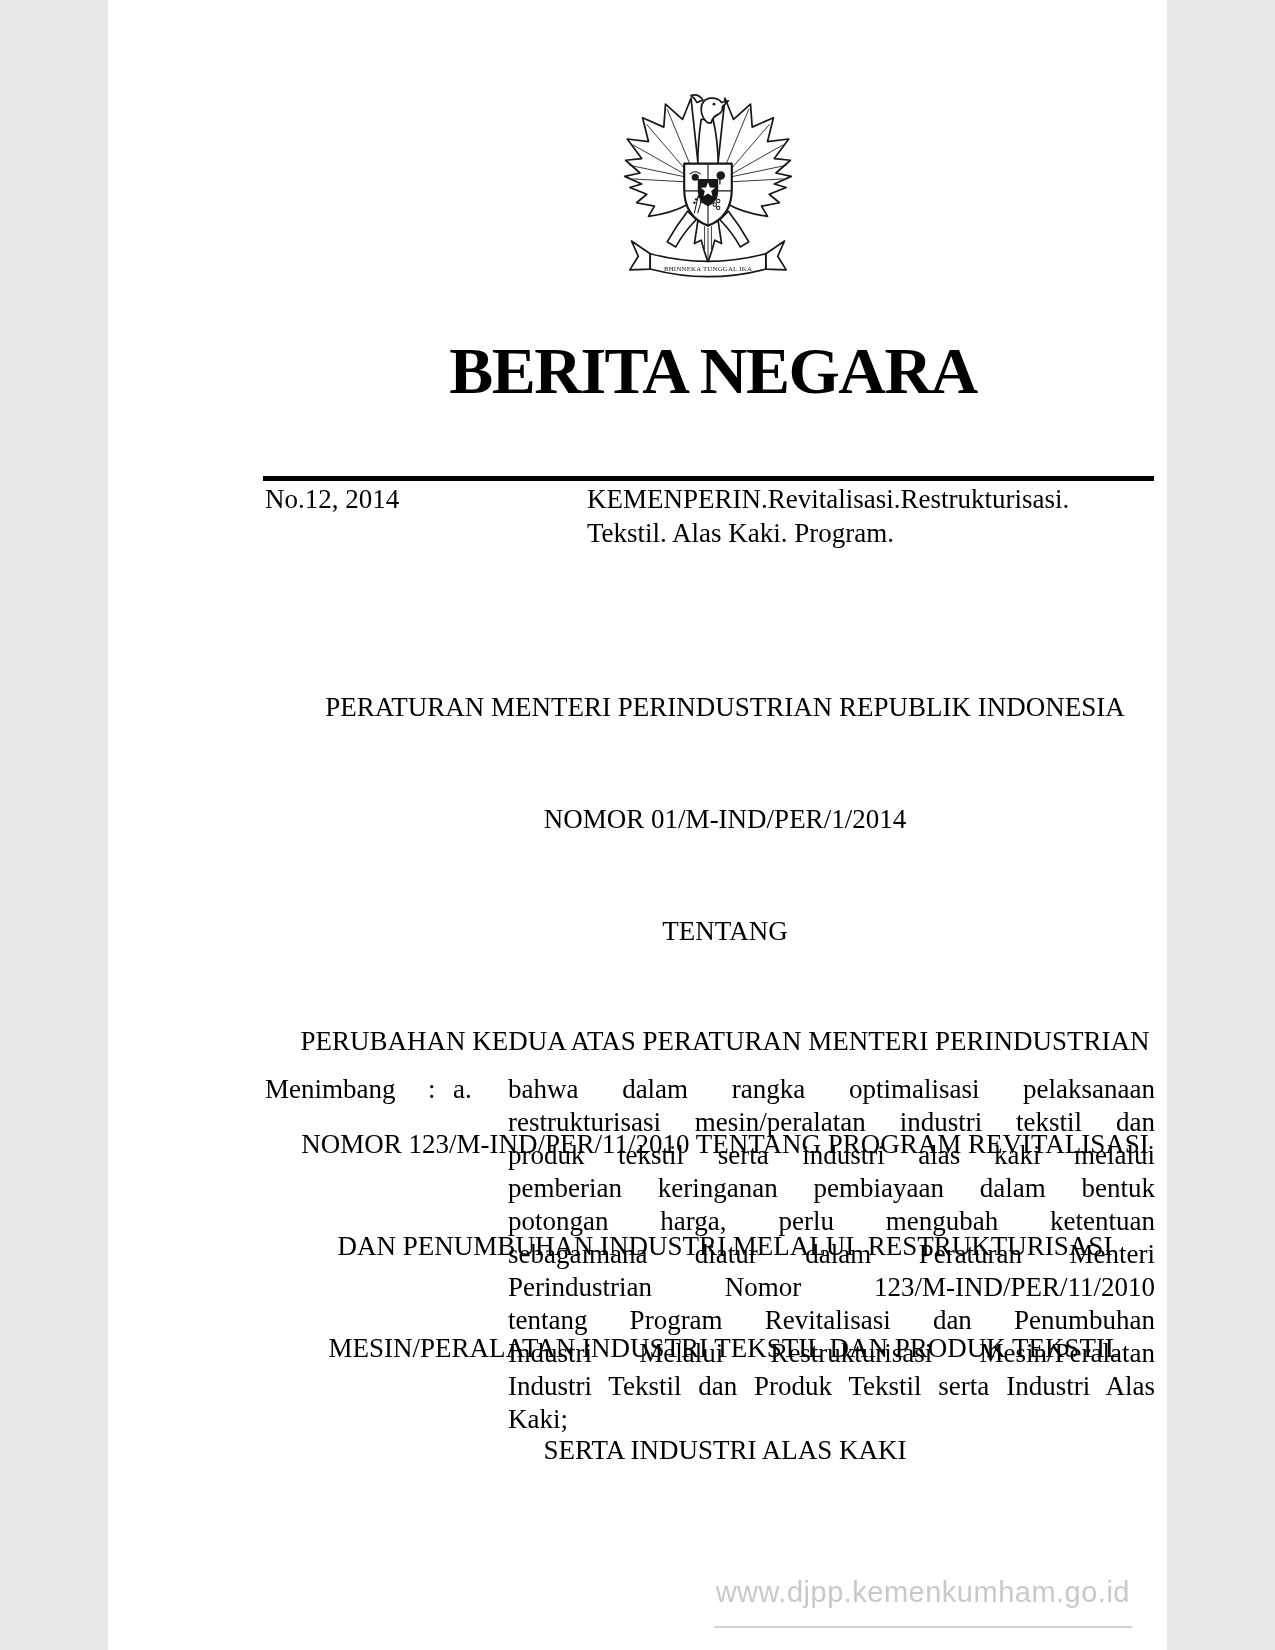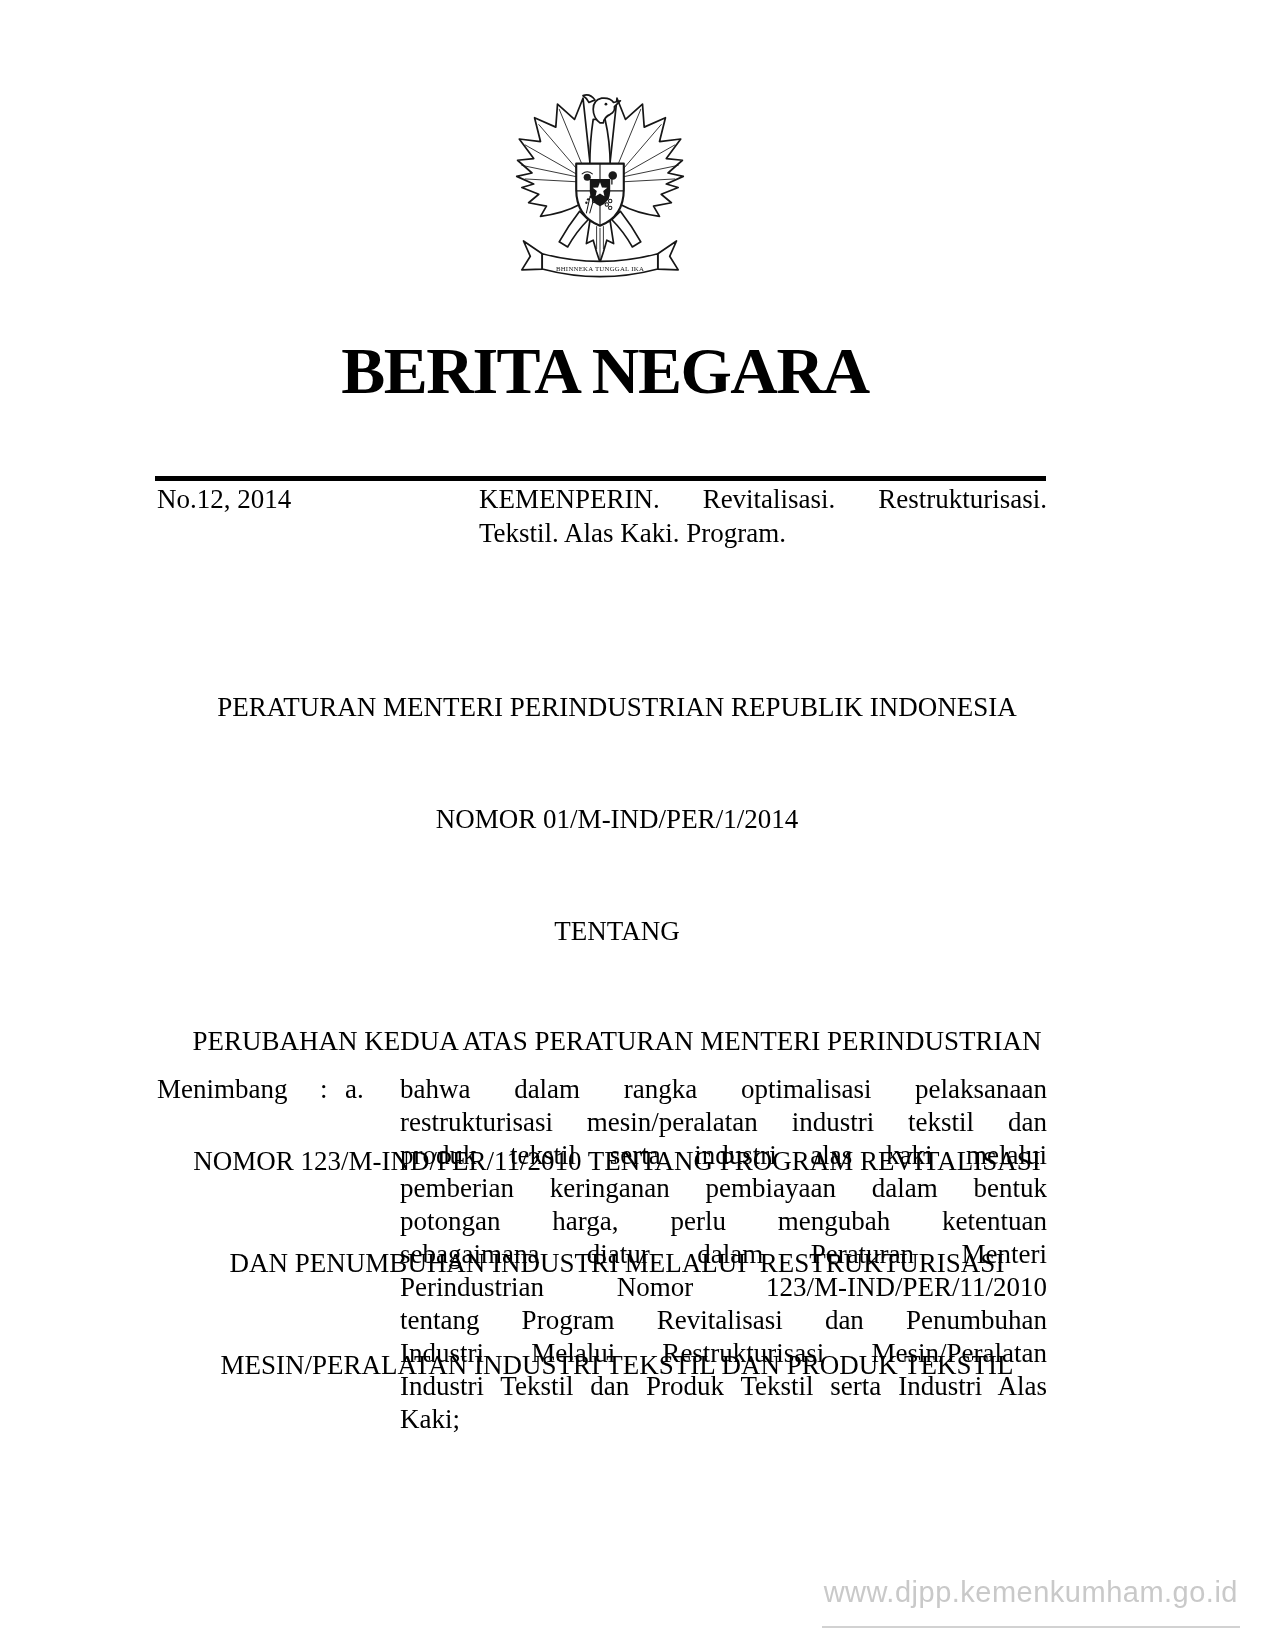--- a/index.html
+++ b/index.html
@@ -1,36 +1,36 @@
 <!DOCTYPE html>
 <html><head>
 <meta charset="utf-8">
 <style>
   html,body{margin:0;padding:0;background:#e8e8e8;}
   .page{
-    position:relative;width:1275px;height:1650px;margin:0 auto;
+    position:relative;width:1059px;height:1650px;margin:0 auto;
     background:#ffffff;color:#000;
     font-family:"Liberation Serif","DejaVu Serif",serif;
     overflow:hidden;
   }
   .emblem{position:absolute;left:515px;top:92px;width:170px;height:196px;}
   .gazette-title{
     position:absolute;left:155px;top:338px;width:900px;
     text-align:center;font-weight:bold;font-size:66px;line-height:66px;
     letter-spacing:-1.5px;white-space:nowrap;
   }
   .rule{position:absolute;left:155px;top:476px;width:891px;height:5px;background:#000;}
   .issue{position:absolute;left:157px;top:482px;font-size:27px;line-height:34px;}
   .subject{position:absolute;left:479px;top:482px;width:568px;font-size:27px;line-height:34px;}
-  .subject-l1{display:flex;justify-content:space-between;}
+  .subject-l1{display:flex;justify-content:flex-start;}
   .decree{
     position:absolute;left:127px;top:622px;width:980px;
     text-align:center;font-size:27px;line-height:34px;white-space:pre-wrap;
   }
-  .mb1{margin-bottom:18px}.mb3{margin-bottom:3px}.mb4{}
+  .mb1{margin-bottom:1px}.mb3{margin-bottom:3px}.mb4{}
   .mb8{margin-bottom:8px}.mb10{margin-bottom:10px}.mb22{margin-bottom:22px}
   .consider{
     position:absolute;left:157px;top:1073px;width:890px;
     display:flex;font-size:27px;line-height:33px;
   }
   .c-label{width:163px;flex:none;}
   .c-colon{width:25px;flex:none;}
   .c-marker{width:55px;flex:none;}
   .c-text{width:647px;flex:none;}
   .jline{text-align:justify;text-align-last:justify;}
@@ -123,20 +123,21 @@
   </div>
 
   <div class="decree">
     <div class="mb10">PERATURAN MENTERI PERINDUSTRIAN REPUBLIK INDONESIA</div>
     <div class="mb10">NOMOR 01/M-IND/PER/1/2014</div>
     <div class="mb8">TENTANG</div>
     <div class="mb1">PERUBAHAN KEDUA ATAS PERATURAN MENTERI PERINDUSTRIAN</div>
     <div>NOMOR 123/M-IND/PER/11/2010 TENTANG PROGRAM REVITALISASI</div>
     <div>DAN PENUMBUHAN INDUSTRI MELALUI  RESTRUKTURISASI</div>
     <div class="mb4">MESIN/PERALATAN INDUSTRI TEKSTIL DAN PRODUK TEKSTIL</div>
+    <div class="mb22">SERTA INDUSTRI ALAS KAKI</div>
     
   </div>
 
   <div class="consider">
     <div class="c-label">Menimbang</div>
     <div class="c-colon">:</div>
     <div class="c-marker">a.</div>
     <div class="c-text">
       <div class="jline">bahwa dalam rangka optimalisasi pelaksanaan</div>
       <div class="jline">restrukturisasi mesin/peralatan industri tekstil dan</div>

